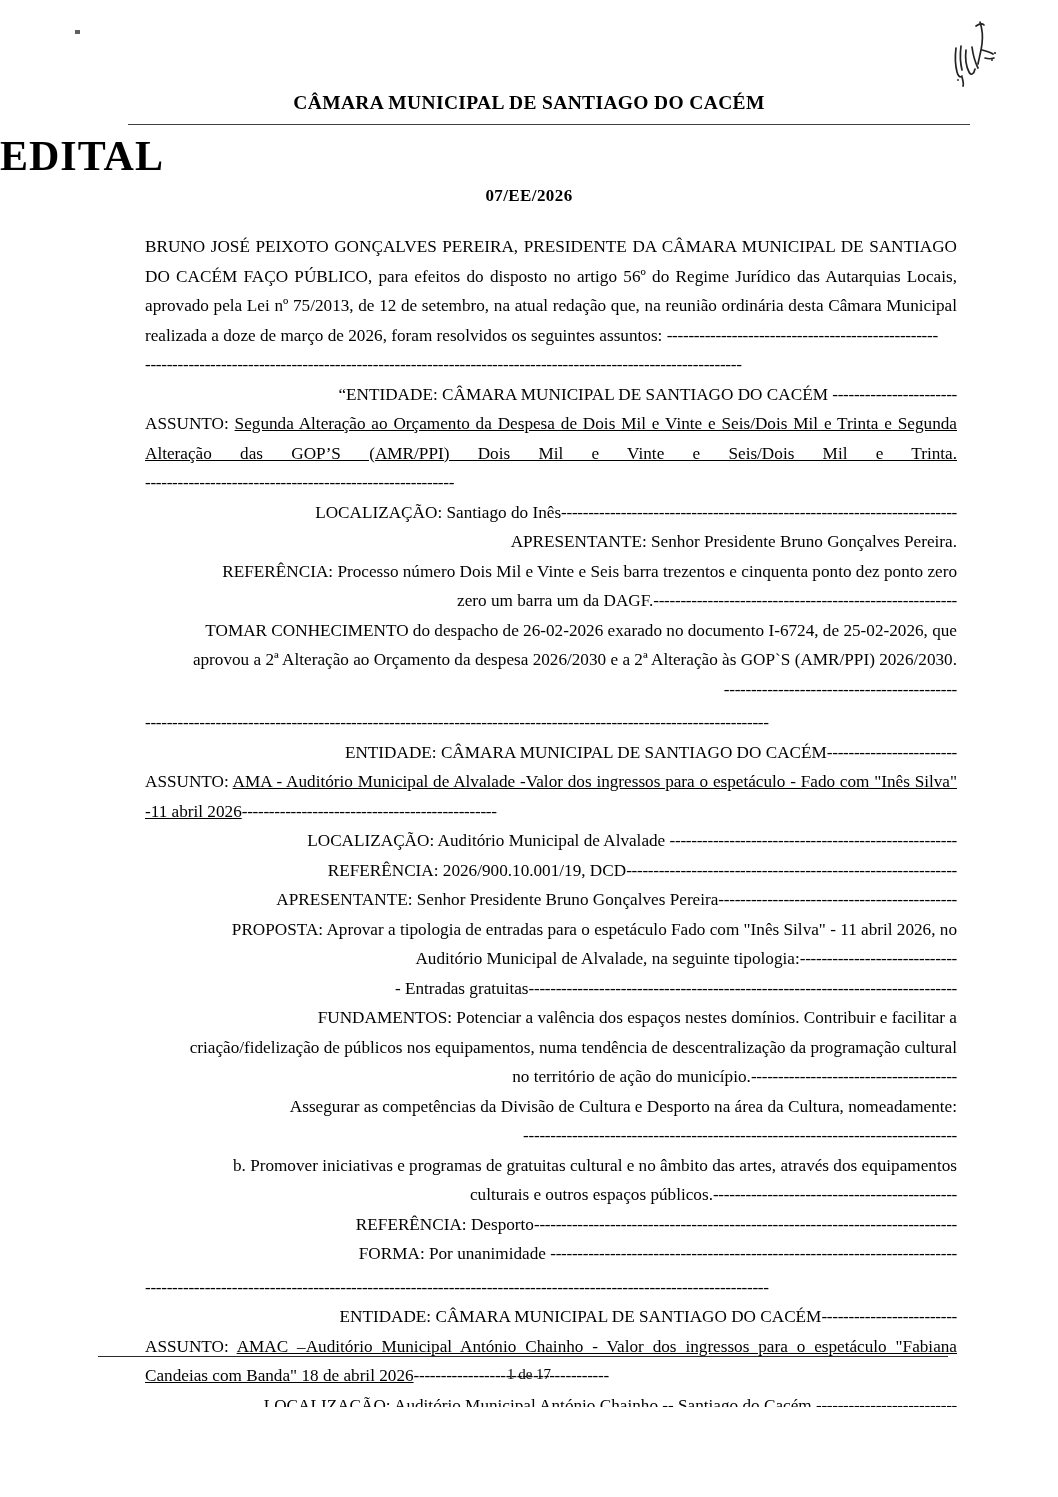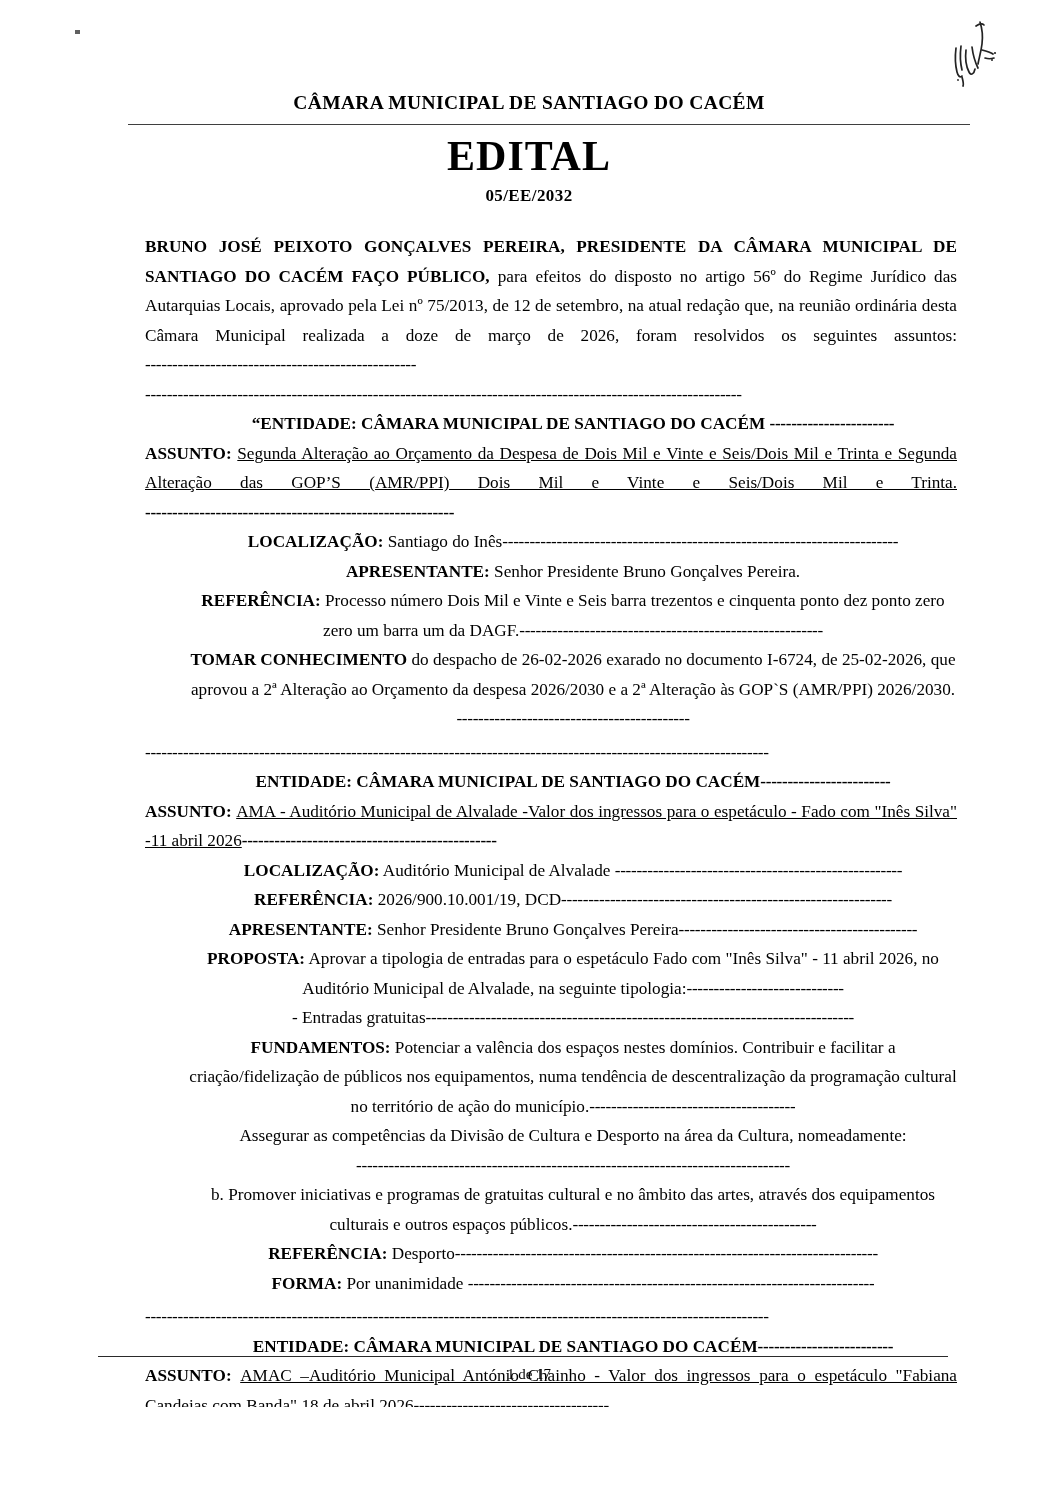--- a/index.html
+++ b/index.html
@@ -63,21 +63,20 @@
     top: 124px;
     height: 1px;
     background: #1d1d1d;
     opacity: 0.85;
   }
   .edital-title {
     position: absolute;
     left: 0;
     right: 0;
     top: 135px;
-    text-align: center;
     font-size: 42px;
     font-weight: bold;
     letter-spacing: 1px;
     line-height: 1;
     font-family: "Liberation Serif", "DejaVu Serif", serif;
   }
   .edital-number {
     position: absolute;
     left: 0;
     right: 0;
@@ -97,25 +96,25 @@
     font-size: 17.2px;
     line-height: 29.5px;
     text-align: justify;
   }
   p.para {
     margin: 0;
     text-align: justify;
     text-justify: inter-word;
   }
   p.para.nojust {
-    text-align: center;
+    text-align: right;
     margin-left: 44px;
   }
   .lbl {
-    font-weight: bold;
+    font-weight: normal;
   }
   .ul-bold {
     font-weight: normal;
     text-decoration: underline;
   }
   .dashfill {
     letter-spacing: -0.3px;
     white-space: nowrap;
     overflow: hidden;
     display: inline-block;
@@ -185,21 +184,21 @@
       <circle cx="16" cy="66" r="0.9"></circle>
     </g>
   </svg>
 
   <div class="doc-header">
     <div class="header-title">CÂMARA MUNICIPAL DE SANTIAGO DO CACÉM</div>
   </div>
   <div class="header-rule"></div>
 
   <div class="edital-title">EDITAL</div>
-  <div class="edital-number">05/EE/2032</div>
+  <div class="edital-number">07/EE/2026</div>
 
   <div class="doc-body">
 
     <p class="para">
       <span class="lbl">BRUNO JOSÉ PEIXOTO GONÇALVES PEREIRA, PRESIDENTE DA CÂMARA MUNICIPAL DE SANTIAGO DO CACÉM FAÇO PÚBLICO,</span><span> para efeitos do disposto no artigo 56º do Regime Jurídico das Autarquias Locais, aprovado pela Lei nº 75/2013, de 12 de setembro, na atual redação que, na reunião ordinária desta Câmara Municipal realizada a doze de março de 2026, foram resolvidos os seguintes assuntos: </span><span class="dashfill">--------------------------------------------------</span>
     </p>
     <p class="sep-line nojust">--------------------------------------------------------------------------------------------------------------</p>
 
     <div id="blocks-root">
         <p class="para nojust"><span class="lbl">“ENTIDADE:</span><span class="lbl"> CÂMARA MUNICIPAL DE SANTIAGO DO CACÉM </span><span class="dashfill lbl">-----------------------</span></p>

